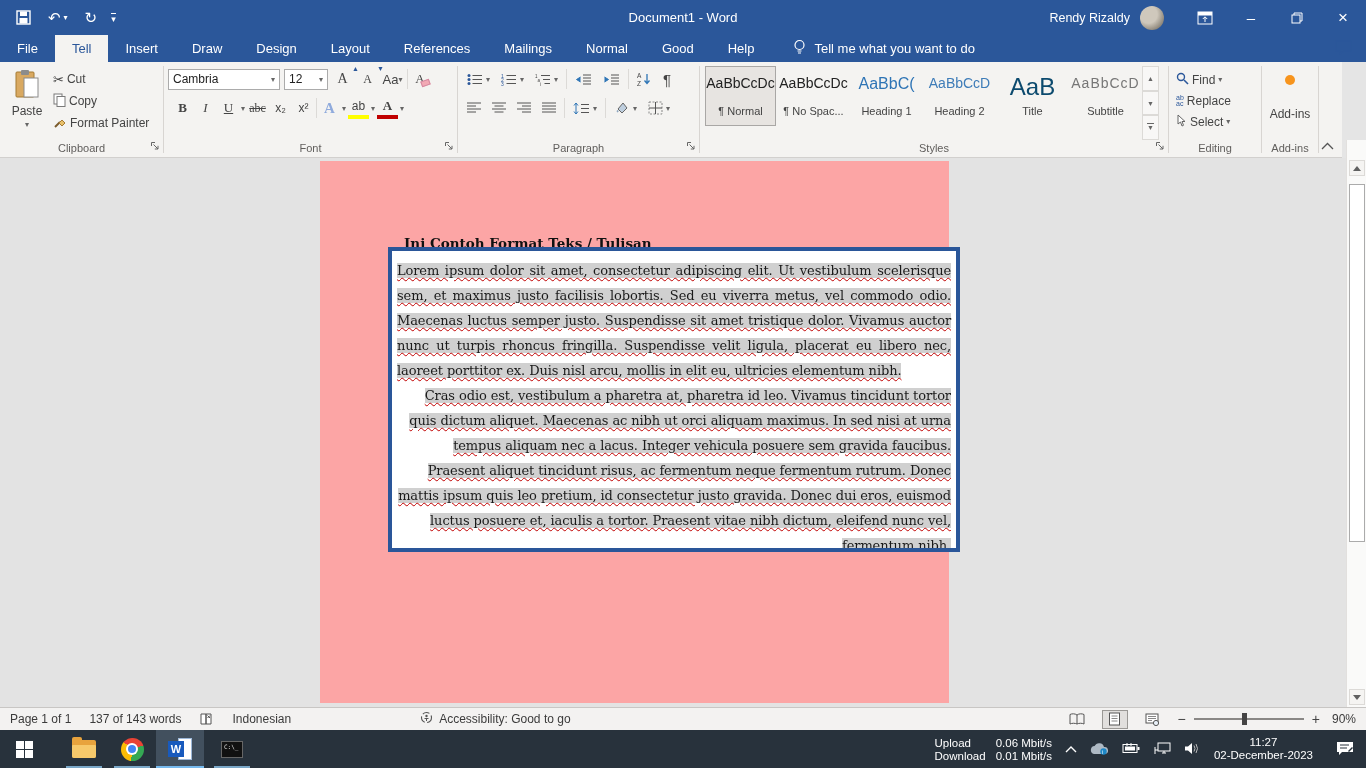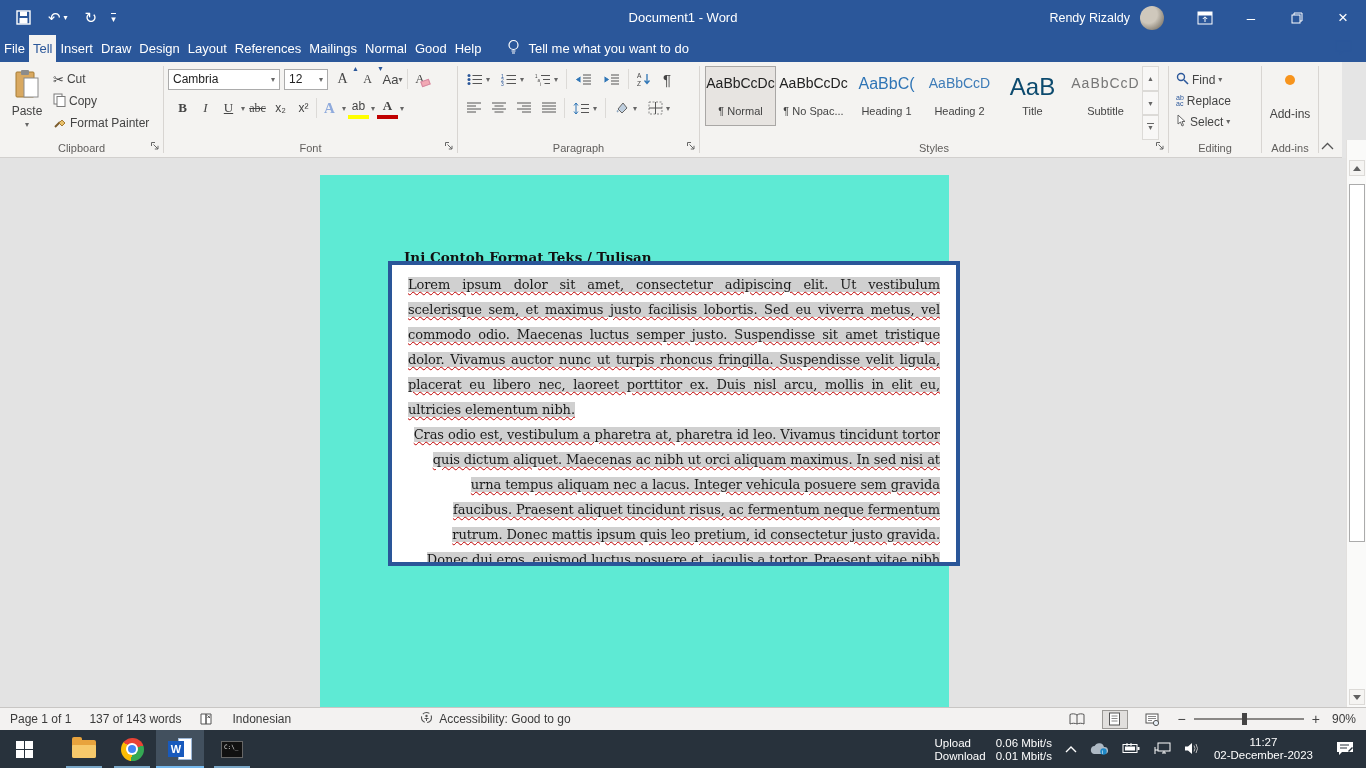--- a/index.html
+++ b/index.html
@@ -15,21 +15,21 @@
   .qat-more { font-size:9px; border-top:1px solid #fff; line-height:8px; padding-top:1px; }
   .title-center { position:absolute; left:0; right:0; text-align:center; font-size:13px; color:#fff; pointer-events:none; }
   .tb-right { position:absolute; right:0; top:0; height:35px; display:flex; align-items:center; gap:0; }
   .username { font-size:12.5px; margin-right:10px; }
   .avatar { width:24px; height:24px; border-radius:50%; background:radial-gradient(circle at 35% 35%, #cfc8bc 0 40%, #8d867a 75%, #6d675d); margin-right:18px; }
   .winbtn { width:46px; height:35px; display:flex; align-items:center; justify-content:center; color:#fff; }
   .winbtn svg { display:block; }
 
   
   .tabrow { position:absolute; left:0; top:35px; width:1366px; height:27px; background:#2B579A; display:flex; align-items:stretch; color:#fff; }
-  .rtab { padding:0 4px; display:flex; align-items:center; font-size:13px; cursor:default; }
+  .rtab { padding:0 17px; display:flex; align-items:center; font-size:13px; cursor:default; }
   .rtab.active { background:#F4F3F1; color:#2B579A; }
   .tellme { display:flex; align-items:center; gap:8px; margin-left:22px; font-size:13px; }
   .chatbadge { position:absolute; right:12px; top:41px; color:#2B579A; }
 
   
   .ribbon { position:absolute; left:0; top:62px; width:1342px; height:96px; background:#F4F3F1; display:flex; border-bottom:1px solid #D2D0CE; }
   .grp { position:relative; display:flex; flex-direction:column; padding:3px 4px 0; }
   .grp-body { flex:1; }
   .grp-label { height:16px; text-align:center; font-size:11px; color:#605E5C; line-height:14px; }
   .vdiv { width:1px; background:#D8D5D2; margin:4px 0; }
@@ -81,24 +81,24 @@
   
   .edit-body { display:flex; flex-direction:column; gap:4px; padding-top:6px; }
   .edit-body .btn { height:17px; font-size:12px; }
   .addins-body { display:flex; flex-direction:column; align-items:center; padding-top:10px; }
   .addin-dot { width:10px; height:10px; border-radius:50%; background:#F7941D; }
   .addin-label { margin-top:22px; font-size:12px; color:#444; }
   .collapse-chevron { position:absolute; right:8px; bottom:4px; }
 
   
   .canvas { position:absolute; left:0; top:158px; width:1366px; height:549px; background:#E3E3E3; }
-  .page { position:absolute; left:320px; top:17px; width:629px; height:542px; background:#5eead4; }
+  .page { position:absolute; left:320px; top:3px; width:629px; height:542px; background:#fca5a5; }
   .doc-heading { position:absolute; left:84px; top:74px; font-family:"DejaVu Serif","Liberation Serif",serif; font-size:13.5px; font-weight:bold; color:#111;
       text-decoration:underline wavy #C00000 1px; text-underline-offset:2px; }
-  .bluebox { position:absolute; left:68px; top:86px; width:572px; height:305px; border:4px solid #2A5699; background:#fff; padding:7px 16px; overflow:hidden; }
+  .bluebox { position:absolute; left:68px; top:86px; width:572px; height:305px; border:4px solid #2A5699; background:#fff; padding:7px 5px; overflow:hidden; }
   .docp { font-family:"DejaVu Serif","Liberation Serif",serif; font-size:13px; line-height:25px; color:#1a1a1a; letter-spacing:-0.1px; }
   .docp.just { text-align:justify; }
   .docp.right { text-align:right; }
   .sel { background:#D0D0D0; box-decoration-break:clone; -webkit-box-decoration-break:clone;
       text-decoration:underline wavy #C00000 1px; text-underline-offset:2px; }
 
   
   .vscroll { position:absolute; right:0; top:-18px; width:20px; height:567px; background:#FAFAF9; border-left:1px solid #E2E0DE; }
   .vs-btn { position:absolute; left:2px; width:16px; height:16px; background:#F5F4F2; border:1px solid #DCDAD7; display:flex; align-items:center; justify-content:center; }
   .tri-up { width:0; height:0; border-left:4px solid transparent; border-right:4px solid transparent; border-bottom:5px solid #606060; }

